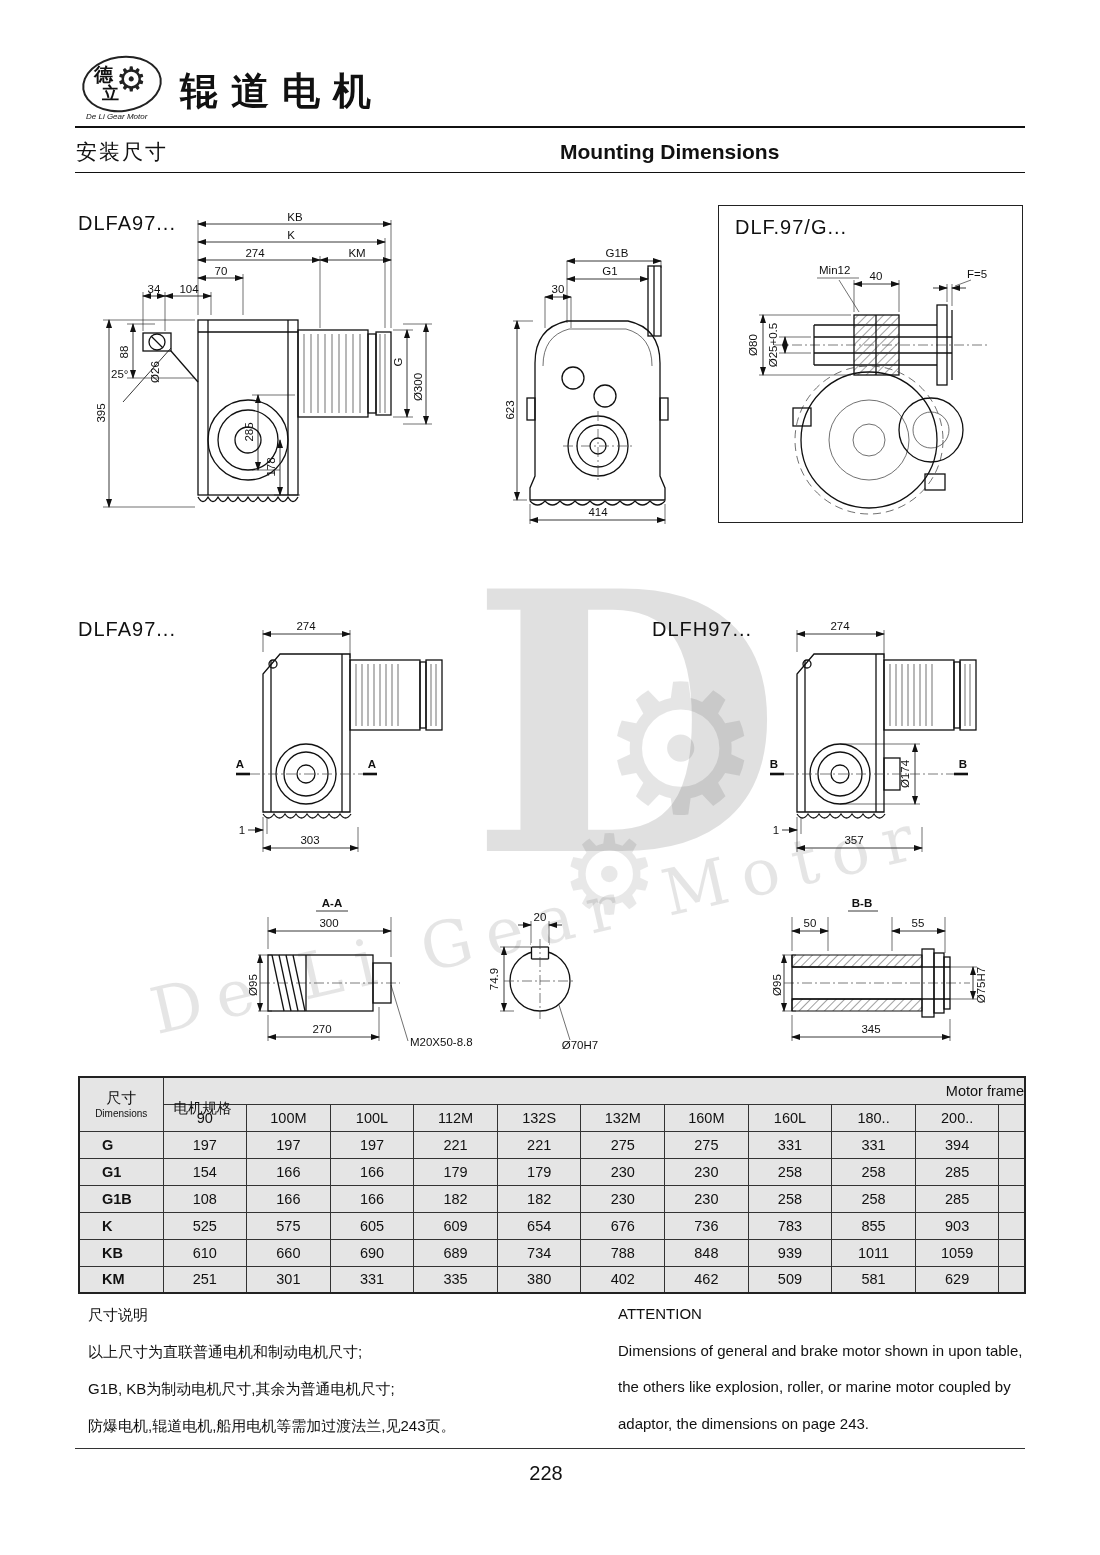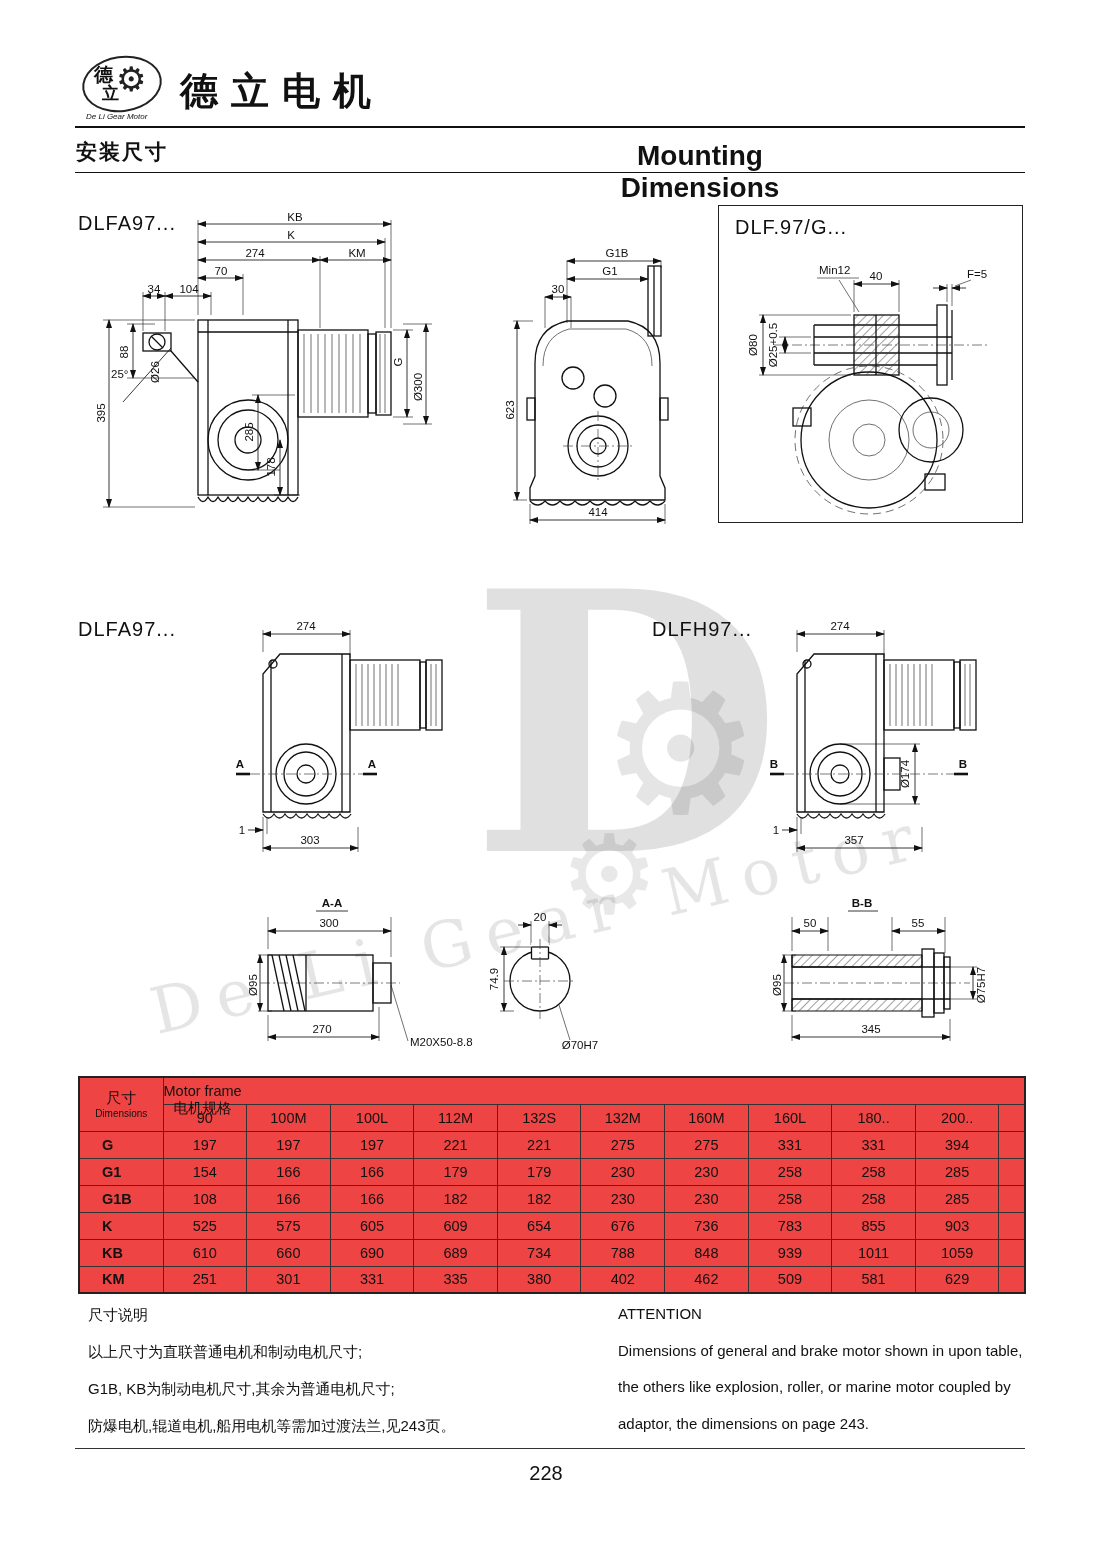--- a/index.html
+++ b/index.html
@@ -9,28 +9,28 @@
   .abs{position:absolute}
   svg{overflow:visible}
   svg text{font-family:"Liberation Sans",sans-serif;font-size:11.5px;fill:#111}
   .obj{stroke:#111;stroke-width:1.3;fill:none}
   .thin{stroke:#333;stroke-width:.7;fill:none}
   .dim{stroke:#222;stroke-width:.9;fill:none}
   .cl{stroke:#444;stroke-width:.7;fill:none;stroke-dasharray:10 3 2 3}
   .thick{stroke:#111;stroke-width:2.6;fill:none}
   .dlabel{font-weight:normal;font-size:20px;letter-spacing:1px}
   .rule{background:#111}
-  #dims-table{position:absolute;left:78px;top:1076px;width:946px;border-collapse:collapse;table-layout:fixed;font-size:14.5px;z-index:2;background:#ef4444}
+  #dims-table{position:absolute;left:78px;top:1076px;width:946px;border-collapse:collapse;table-layout:fixed;font-size:14.5px;z-index:2;background:#e5e5e5}
   #dims-table td{border:1px solid #333;text-align:center;height:27px;padding:0;vertical-align:middle}
   #dims-table{border:2px solid #222}
   #dims-table .h2 td{font-weight:normal}
   #dims-table .rl{font-weight:bold;text-align:left;padding-left:22px}
   #dims-table .framecell{position:relative;height:27px}
   #dims-table .framecell .fl{position:absolute;left:10px;top:21px;font-weight:normal}
-  #dims-table .framecell .fc{display:inline-block;width:100%;text-align:left}
+  #dims-table .framecell .fc{display:inline-block;width:100%;text-align:right}
   #dims-table .dimcell{font-size:15px}
   #dims-table .dimcell .sm{font-size:10px;font-weight:normal}
   .notes{position:absolute;font-size:15px;line-height:37px;z-index:2}
   .wmk{position:absolute;z-index:0;pointer-events:none;font-family:"DejaVu Serif",serif}
 </style>
 </head>
 <body>
 
 <div id="page">
 
@@ -39,25 +39,25 @@
   <div class="wmk" style="left:560px;top:820px;font-size:110px;color:rgba(0,0,0,0.09);line-height:1">⚙</div>
   <div class="wmk" style="left:140px;top:870px;width:940px;font-size:64px;letter-spacing:14px;color:rgba(0,0,0,0.10);transform:rotate(-13deg);white-space:nowrap">De Li Gear Motor</div>
 
   <div class="abs" style="left:82px;top:54px;width:86px;height:70px;z-index:2">
     <div style="position:absolute;left:0;top:2px;width:80px;height:56px;border:2.5px solid #222;border-radius:50%;transform:rotate(-8deg)"></div>
     <div style="position:absolute;left:34px;top:8px;font-size:34px;color:#222;line-height:1">⚙</div>
     <div style="position:absolute;left:12px;top:8px;font-size:19px;font-weight:bold">德</div>
     <div style="position:absolute;left:20px;top:28px;font-size:17px;font-weight:bold">立</div>
     <div style="position:absolute;left:4px;top:58px;font-size:8px;font-style:italic;white-space:nowrap">De Li Gear Motor</div>
   </div>
-  <div class="abs" style="left:180px;top:66px;font-size:38px;font-weight:bold;letter-spacing:13px;font-family:'DejaVu Serif',serif;z-index:2">德立电机</div>
+  <div class="abs" style="left:180px;top:66px;font-size:38px;font-weight:bold;letter-spacing:13px;font-family:'DejaVu Serif',serif;z-index:2">辊道电机</div>
   <div class="abs rule" style="left:75px;top:126px;width:950px;height:2px"></div>
 
-  <div class="abs" style="left:76px;top:138px;font-size:21px;font-weight:bold;letter-spacing:2px">安装尺寸</div>
-  <div class="abs" style="left:560px;top:140px;width:280px;text-align:center;font-size:28px;font-weight:bold">Mounting Dimensions</div>
+  <div class="abs" style="left:76px;top:138px;font-size:21px;font-weight:normal;letter-spacing:2px">安装尺寸</div>
+  <div class="abs" style="left:560px;top:140px;width:280px;text-align:left;font-size:21px;font-weight:bold">Mounting Dimensions</div>
   <div class="abs rule" style="left:75px;top:172px;width:950px;height:1px"></div>
 
   <div class="abs dlabel" style="left:78px;top:212px;z-index:2">DLFA97...</div>
   <div class="abs dlabel" style="left:78px;top:618px;z-index:2">DLFA97...</div>
   <div class="abs dlabel" style="left:652px;top:618px;z-index:2">DLFH97...</div>
 
   <svg class="abs" style="left:95px;top:212px;z-index:1" width="345" height="310" viewBox="0 0 345 310">
     <defs>
       <marker id="m1L" markerWidth="9" markerHeight="6" refX="1" refY="3" orient="auto" markerUnits="userSpaceOnUse">
           <path d="M9,0 L0,3 L9,6 Z" fill="#111"></path>

